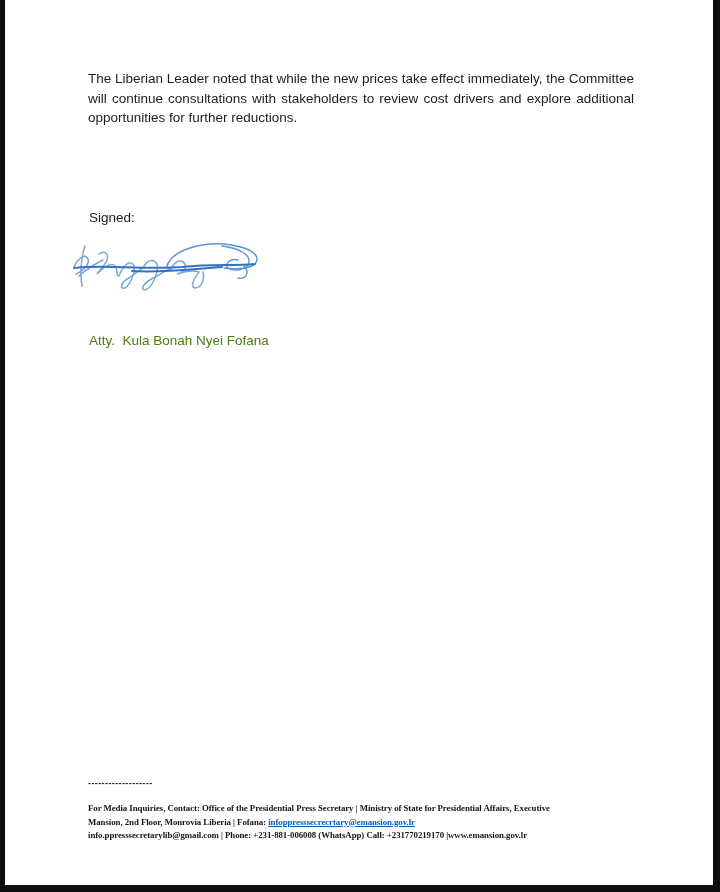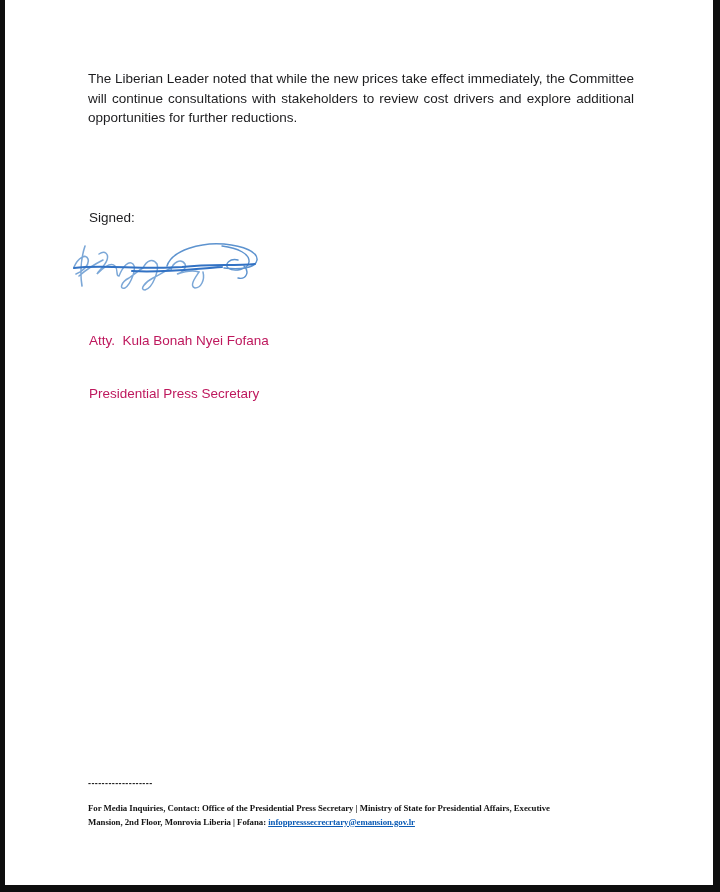--- a/index.html
+++ b/index.html
@@ -43,21 +43,21 @@
     top: 240px;
     width: 190px;
     height: 52px;
   }
   .signatory {
     position: absolute;
     left: 84px;
     top: 297px;
     font-size: 13.5px;
     line-height: 17.5px;
-    color: #be185d;
+    color: #4d7c0f;
     white-space: pre-wrap;
   }
   .footer-divider {
     position: absolute;
     left: 83px;
     top: 778px;
     font-size: 9px;
     font-weight: bold;
     letter-spacing: 0.4px;
     color: #1a1a1a;
@@ -97,27 +97,29 @@
     <path stroke-width="1.5" d="M99,30 C101,22 109,18 113,24 C115,28 109,34 105,34 C111,32 121,30 127,32 C123,38 117,46 123,48 C129,48 133,40 131,32" stroke="#7ba7d7"></path>
 
     <path stroke-width="1.5" d="M95,26 C100,10 130,2 152,4 C172,6 186,12 185,20 C184,28 168,30 152,28" stroke="#5d93cf"></path>
     <path stroke-width="1.4" d="M150,6 C166,8 178,14 177,22 C176,30 162,32 156,28 C152,24 158,18 166,20 M172,26 C178,32 174,40 166,38" stroke="#5d93cf"></path>
 
     <path stroke-width="2" d="M2,28 C30,24 70,30 110,27 C140,24 160,26 183,24 M60,31 C90,33 120,29 150,27" stroke="#3272c4"></path>
   </svg>
 
   <div class="signatory">
     <div>Atty.  Kula Bonah Nyei Fofana</div>
-    <div>Presidential Press Secretary</div>
   </div>
 
   <div class="footer-divider">-------------------</div>
 
   <div class="footer">
     <div class="footer-line">
       <span>For Media Inquiries, Contact: Office of the Presidential Press Secretary | Ministry of State for Presidential Affairs, Executive</span>
     </div>
     <div class="footer-line">
       <span>Mansion, 2nd Floor, Monrovia Liberia | Fofana: </span><a href="#">infoppresssecrecrtary@emansion.gov.lr</a>
     </div>
+    <div class="footer-line">
+      <span>info.ppresssecretarylib@gmail.com | Phone: +231-881-006008 (WhatsApp) Call: +231770219170 |www.emansion.gov.lr</span>
+    </div>
   </div>
 
 </div>
 
 </body></html>

